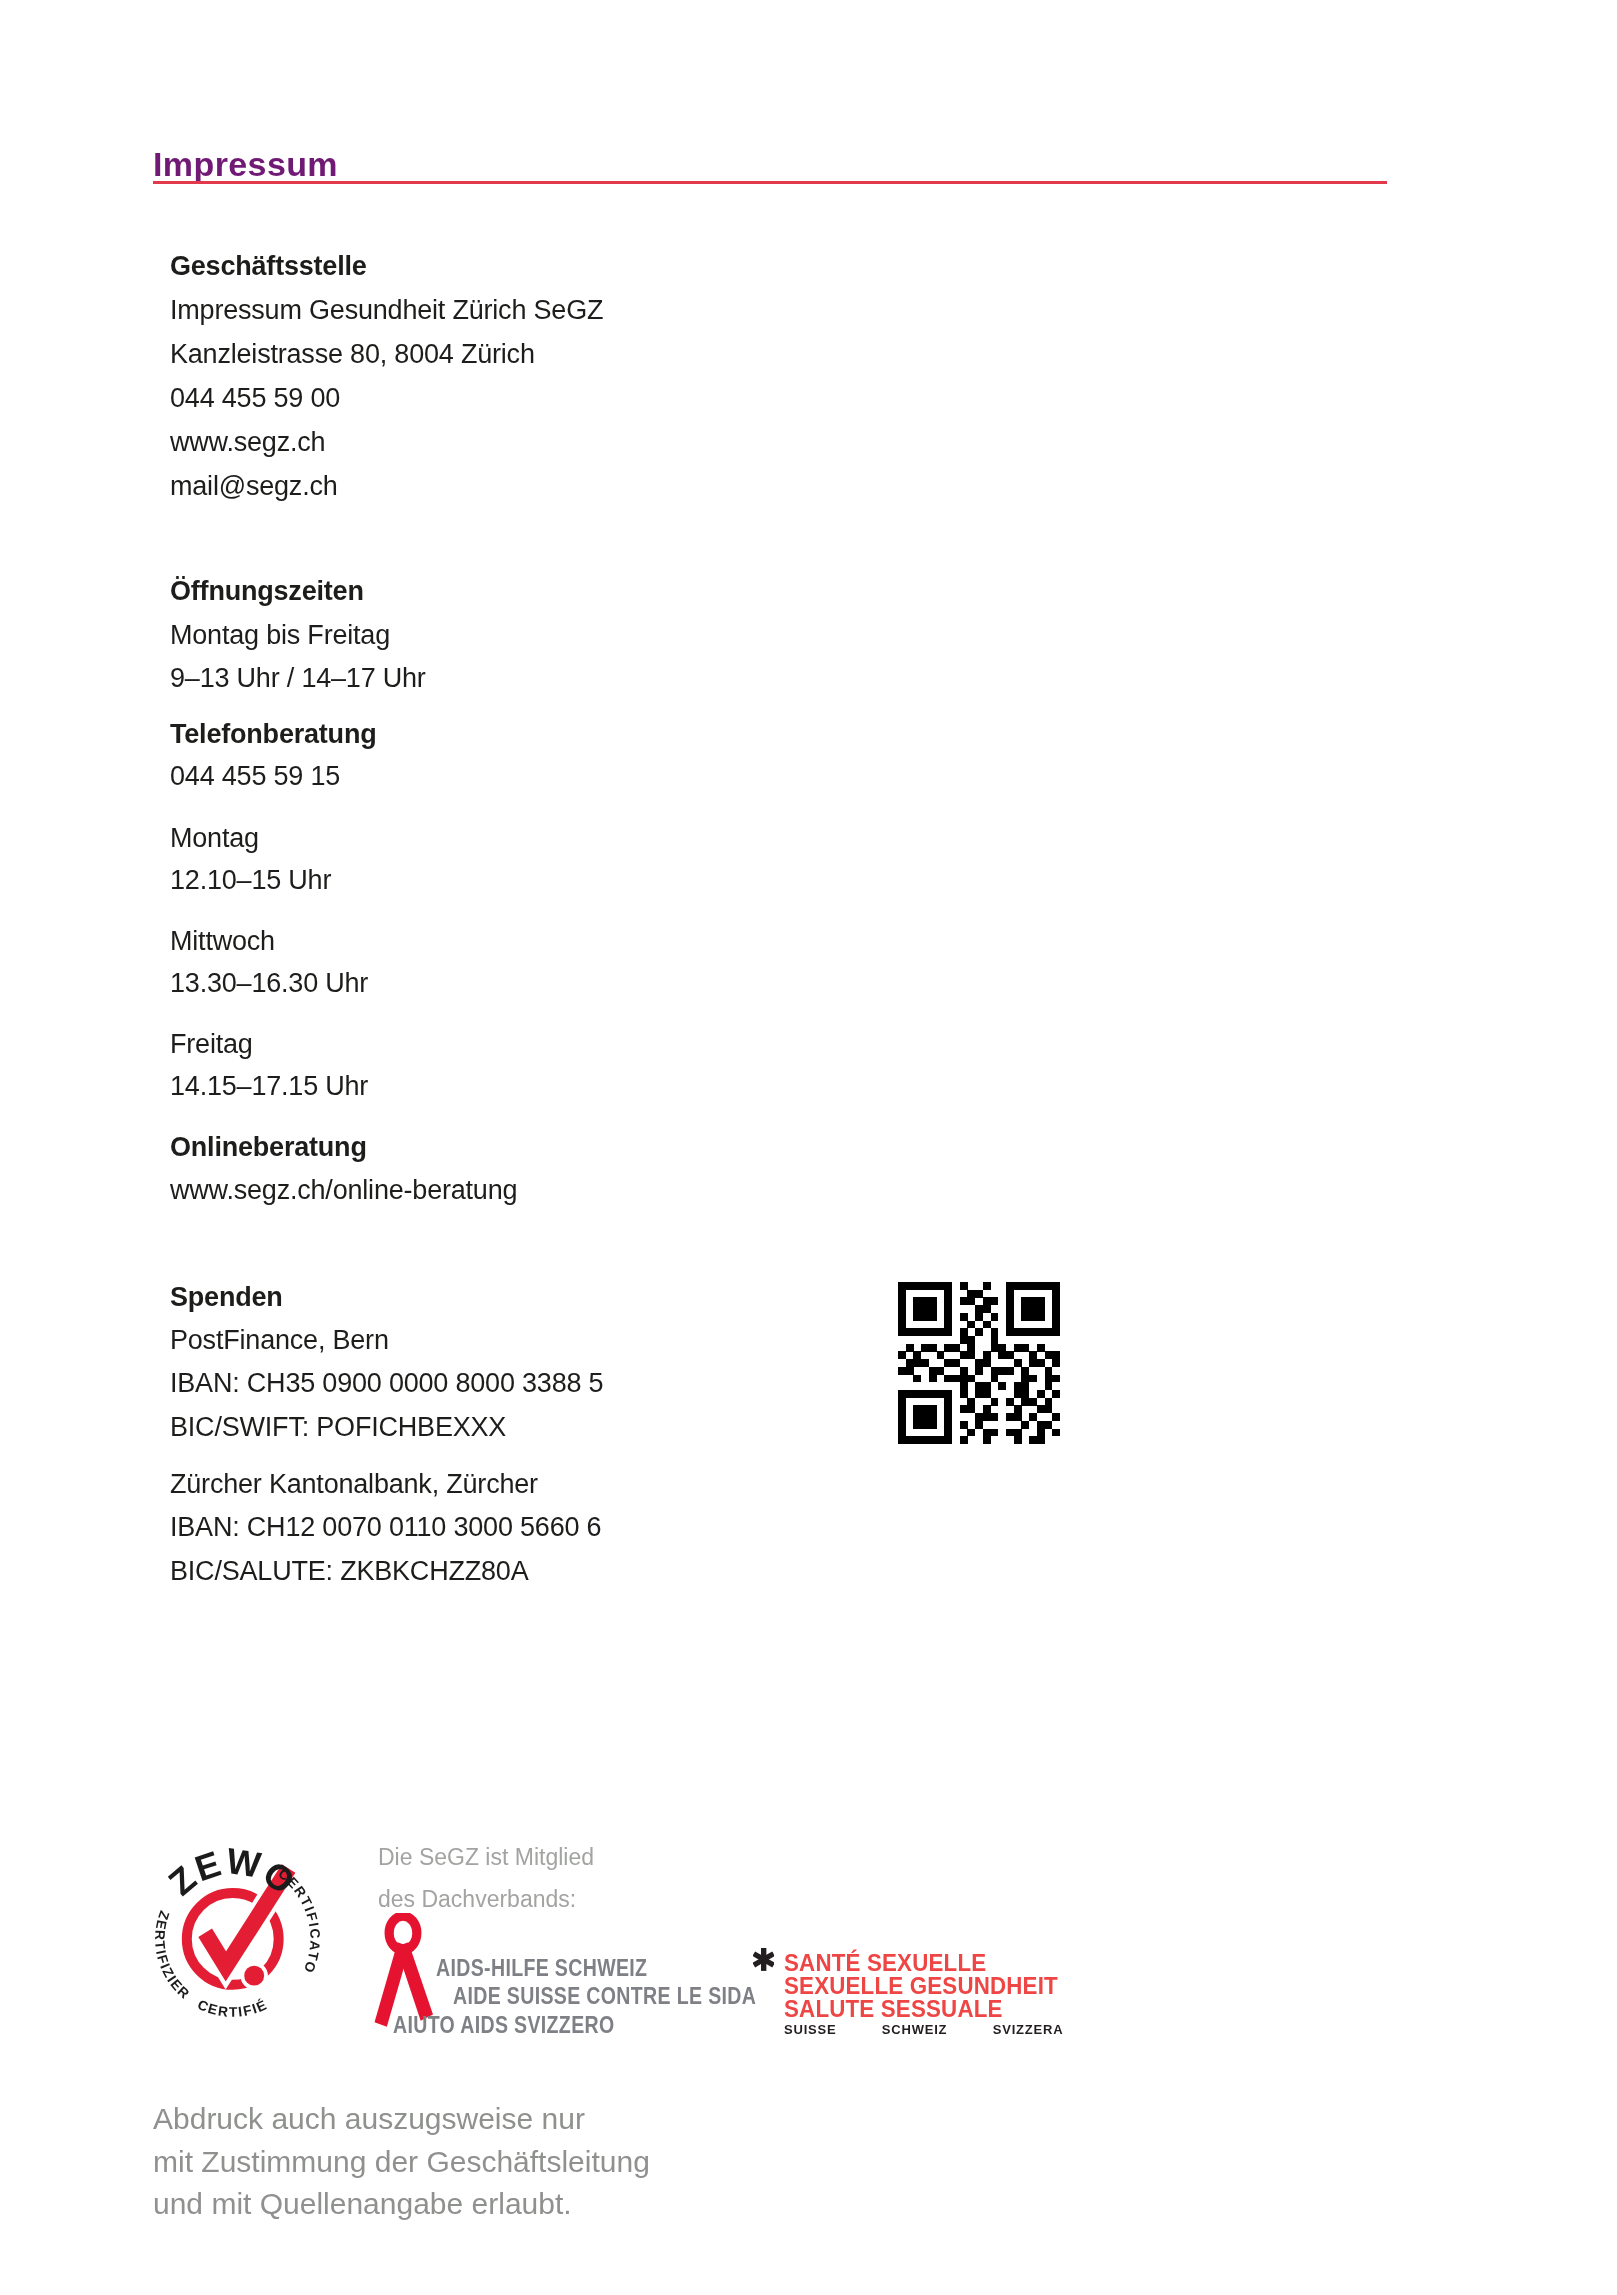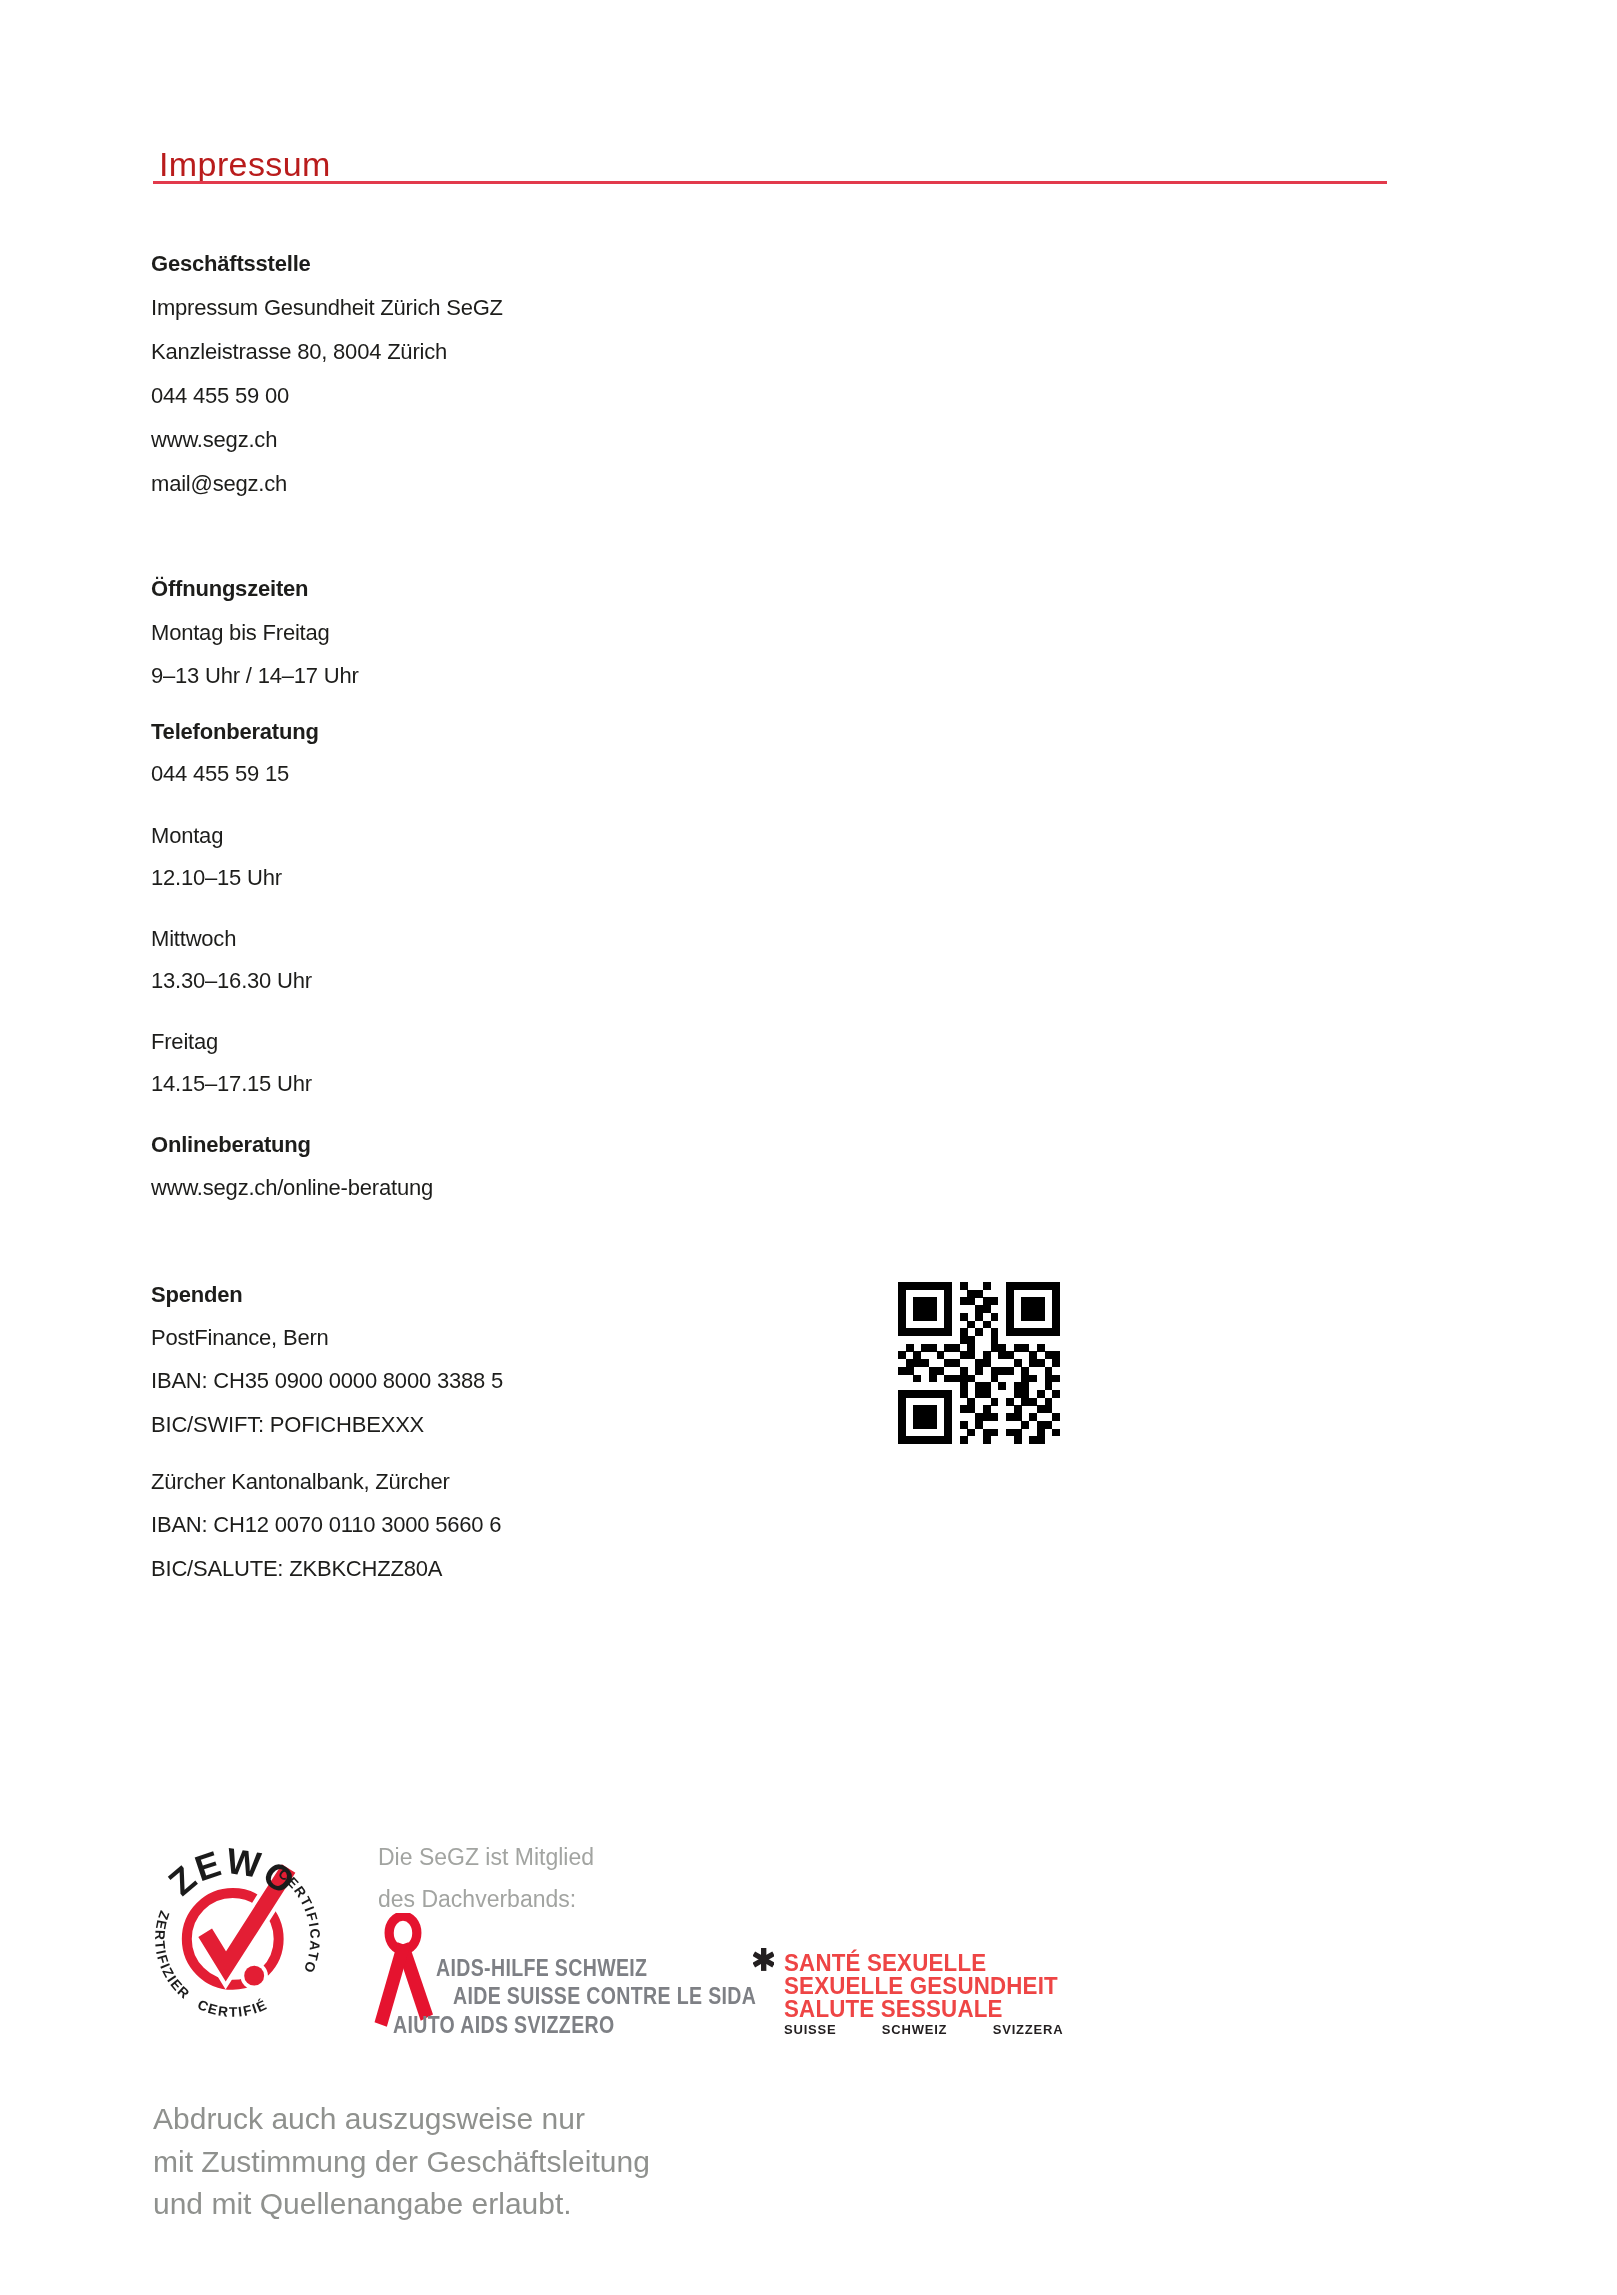--- a/index.html
+++ b/index.html
@@ -1,24 +1,24 @@
 <!DOCTYPE html>
 <html style="font-size:12.2px"><head>
 <meta charset="utf-8">
 <title>Impressum</title>
 <style>
   html,body{margin:0;padding:0;background:#ffffff;}
   .page{position:relative;width:1618px;height:2295px;background:#ffffff;
         font-family:"Liberation Sans",sans-serif;color:#1d1d1b;overflow:hidden;}
 
-  .title{position:absolute;left:159px;top:145px;font-size:34px;font-weight:400;
-         color:#b91c1c;letter-spacing:0.4px;}
+  .title{position:absolute;left:153px;top:145px;font-size:34px;font-weight:700;
+         color:#701a75;letter-spacing:0.4px;}
   .rule{position:absolute;left:153px;top:181px;width:1234px;height:3.1px;background:#e23a4c;}
 
-  .line{position:absolute;left:151px;font-size:22px;letter-spacing:-0.2px;
+  .line{position:absolute;left:170px;font-size:27px;letter-spacing:-0.2px;
         color:#1d1d1b;white-space:pre;}
   .b{font-weight:700;}
 
   .gray-intro{position:absolute;left:378px;font-size:23px;color:#a2a4a1;white-space:pre;}
   .foot{position:absolute;left:153px;font-size:30px;color:#8f918e;white-space:pre;}
 
   .aids-line{position:absolute;font-size:23px;font-weight:700;color:#7e8085;
              letter-spacing:0.4px;transform:scaleX(.85);transform-origin:0 0;white-space:pre;}
   .sante-line{position:absolute;left:784px;font-size:24px;font-weight:700;color:#ee4545;
               letter-spacing:0.2px;transform:scaleX(.93);transform-origin:0 0;white-space:pre;}

